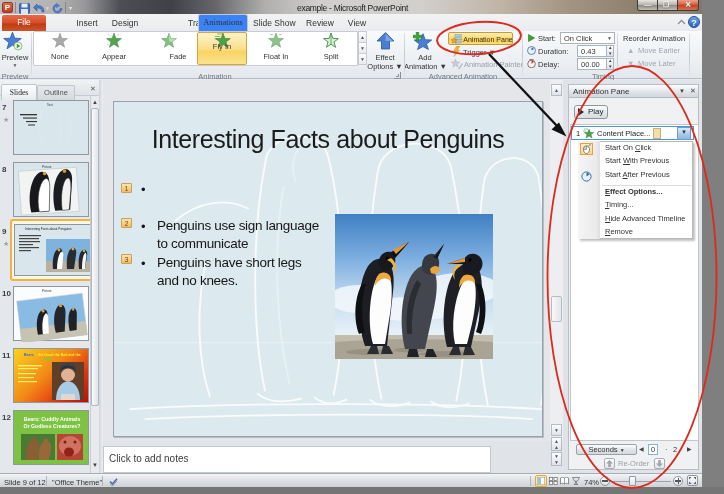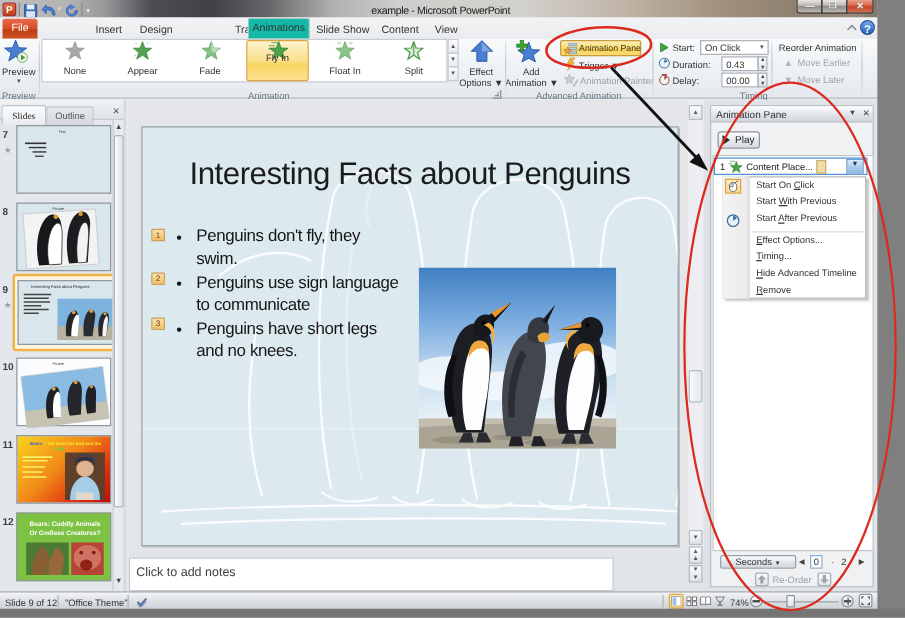--- a/index.html
+++ b/index.html
@@ -24,23 +24,23 @@
   .wglyph { position:absolute; color:#f2f1ef; font-size:7.5px; line-height:8px; font-weight:bold; text-shadow:0 1px 1px #777; }
 
   
   #plogo { position:absolute; left:2px; top:2px; width:11px; height:11px; border-radius:2px;
      background:linear-gradient(#e06a40,#c43e16); border:1px solid #933; color:#fff; font-size:8px; font-weight:bold; line-height:9px; text-align:center; }
 
   
   #tabrow { position:absolute; left:0; top:14px; width:702px; height:17px;
      background:linear-gradient(#f2f3f4,#e9ebee); }
   .rtab { position:absolute; top:17px; white-space:nowrap; height:14px; font-size:8.5px; color:#333; text-align:center; line-height:13px; }
-  #filetab { position:absolute; left:2px; top:15px; width:28px; height:16px; color:#fff; font-size:8.5px; text-align:center; line-height:15px;
+  #filetab { position:absolute; left:2px; top:15px; width:44px; height:16px; color:#fff; font-size:8.5px; text-align:center; line-height:15px;
      background:linear-gradient(#e8694a 0%,#d44f27 50%,#bc3c12 55%,#cf5328 100%); border-radius:2px 2px 0 0; }
-  #activetab { position:absolute; left:198px; top:14px; width:50px; height:17px; background:#14b8a6; border:1px solid #c3c8ce; border-bottom:none; border-radius:2.5px 2.5px 0 0; font-size:8.5px; color:#333; text-align:center; line-height:15px; }
+  #activetab { position:absolute; left:198px; top:14px; width:50px; height:17px; background:#3b82f6; border:1px solid #c3c8ce; border-bottom:none; border-radius:2.5px 2.5px 0 0; font-size:8.5px; color:#333; text-align:center; line-height:15px;font-family:Liberation Serif, serif; }
   
   #helpbtn { position:absolute; left:688px; top:16px; width:12px; height:12px; border-radius:50%;
      background:linear-gradient(#6fa7e8,#2963b8); border:1px solid #1d4f9c; color:#fff; font-size:9px; font-weight:bold; text-align:center; line-height:12px; }
 
   
   #ribbon { position:absolute; left:0; top:31px; width:702px; height:48px;
      background:linear-gradient(#f8fafb 0%,#eef1f4 55%,#e4e8ed 100%); border-bottom:1px solid #b7bdc6; }
   .glabel { position:absolute; top:41px; height:8px; font-size:7.5px; color:#6b7780; text-align:center; white-space:nowrap; }
   .gsep { position:absolute; top:2px; width:1px; height:43px; background:linear-gradient(#dfe3e8,#c2c8cf,#dfe3e8); }
   .btext { font-size:7.5px; color:#333; text-align:center; position:absolute; white-space:nowrap; }
@@ -91,21 +91,21 @@
   <div id="titlebar"></div>
   <div id="titletext">example - Microsoft PowerPoint</div>
   <div id="tabrow"></div>
   <div id="filetab">File</div>
   <div class="rtab" style="left:26px;width:30px;margin-top:28px;">Home</div>
   <div class="rtab" style="left:74px;width:26px;">Insert</div>
   <div class="rtab" style="left:108px;width:34px;">Design</div>
   <div class="rtab" style="left:148px;width:40px;margin-left:40px;">Transitions</div>
   <div id="activetab">Animations</div>
   <div class="rtab" style="left:253px;width:40px;">Slide Show</div>
-  <div class="rtab" style="left:303px;width:34px;">Content</div>
+  <div class="rtab" style="left:303px;width:34px;">Review</div>
   <div class="rtab" style="left:344px;width:26px;">View</div>
   <svg id="chevron" style="position:absolute;left:677px;top:19px;" width="9" height="6" viewBox="0 0 9 6">
       <path d="M1 5 L4.5 1.5 L8 5" fill="none" stroke="#8a8f96" stroke-width="1.3"></path>
     </svg>
   <div id="helpbtn">?</div>
   <div id="winbtns">
     <div class="wbtn b1"></div>
       <div class="wbtn b2"></div>
       <div class="wbtn b3"></div>
     <div class="wglyph" style="left:7px;top:1px;">—</div>
@@ -158,21 +158,21 @@
           <path d="M2 1 l1.5 1.5"></path>
           <path d="M13 1 l-1.5 1.5"></path>
           <path d="M1 12 l1.6 -0.8"></path>
         </g>
       </svg>
     <div class="btext" style="left:87px;top:21px;width:54px;">Appear</div>
     <svg class="abs" style="left:161px;top:2px;" width="16" height="16" viewBox="0 0 16 16">
         <path d="M8.0 0.2 L9.9 5.4 L15.4 5.6 L11.0 9.0 L12.6 14.3 L8.0 11.2 L3.4 14.3 L5.0 9.0 L0.6 5.6 L6.1 5.4 Z" fill="#86bf84" stroke="#5aa058" stroke-width="0.6"></path>
         <path d="M8.0 0.2 L9.9 5.4 L15.4 5.6 L11.0 9.0 L8 8 Z" fill="#b9dcb8"></path>
       </svg>
-    <div class="btext" style="left:141px;top:21px;width:54px;">Fade</div>
+    <div class="btext" style="left:151px;top:21px;width:54px;">Fade</div>
     <svg class="abs" style="left:214px;top:2px;" width="17" height="16" viewBox="0 0 17 16">
         <g stroke="#7fb97d" stroke-width="1">
           <path d="M3 1 h6"></path>
           <path d="M1 3.5 h5"></path>
           <path d="M0.5 6 h3.5"></path>
         </g>
         <path d="M9.0 0.2 L10.9 5.4 L16.4 5.6 L12.0 9.0 L13.6 14.3 L9.0 11.2 L4.4 14.3 L6.0 9.0 L1.6 5.6 L7.1 5.4 Z" fill="#4ca14a" stroke="#357f35" stroke-width="0.6"></path>
       </svg>
     <div class="btext" style="left:197px;top:11px;width:50px;">Fly In</div>
     <svg class="abs" style="left:268px;top:2px;" width="16" height="16" viewBox="0 0 16 16">
@@ -423,21 +423,20 @@
             <path d="M258 72 C262 34 322 32 330 66"></path>
             <path d="M250 300 Q265 312 290 303 M310 302 Q325 313 348 304"></path>
             <path d="M362 82 C352 155 354 245 366 306 M416 78 C427 155 428 245 418 306"></path>
             <path d="M362 82 C366 50 412 48 416 78"></path>
             <path d="M60 120 C82 100 112 96 132 108 M90 160 C80 210 82 260 94 298"></path>
             <path d="M186 40 C176 50 172 66 178 80" opacity="0.4"></path>
           </g>
         </svg>
         <div class="abs" style="left:0px;top:22.5px;width:428px;text-align:center;font-size:25px;color:#1b1b1b;letter-spacing:-0.4px;">Interesting Facts about Penguins</div>
         <div class="abs" style="left:27px;top:80px;font-size:13px;color:#161616;">•</div>
-        <div class="abs" style="left:43px;top:77.5px;font-size:13.5px;color:#161616;letter-spacing:-0.3px;line-height:18.3px;">Penguins don't fly, they<br>swim.</div>
         <div class="abs" style="left:27px;top:117px;font-size:13px;color:#161616;">•</div>
         <div class="abs" style="left:43px;top:115px;font-size:13.5px;color:#161616;letter-spacing:-0.3px;line-height:18.3px;">Penguins use sign language<br>to communicate</div>
         <div class="abs" style="left:27px;top:153.5px;font-size:13px;color:#161616;">•</div>
         <div class="abs" style="left:43px;top:151.5px;font-size:13.5px;color:#161616;letter-spacing:-0.3px;line-height:18.3px;">Penguins have short legs<br>and no knees.</div>
 
         <svg class="abs" style="left:221px;top:112px;" width="158" height="145" viewBox="0 0 158 145">
           <defs>
             <linearGradient id="sky" x1="0" y1="0" x2="0" y2="1">
               <stop offset="0" stop-color="#3f7fc2"></stop>
                 <stop offset="0.3" stop-color="#7cade0"></stop>
@@ -549,21 +548,21 @@
           <path d="M6 2.5 C7 1 8.5 0.5 8.8 0.8" stroke="#555" stroke-width="0.8" fill="none"></path>
         </svg>
       <svg class="abs" style="left:12px;top:86px;" width="11" height="11" viewBox="0 0 11 11">
           <circle cx="5.5" cy="5.5" r="4.6" fill="#e8f0f8" stroke="#3a6ea5" stroke-width="1"></circle>
           <path d="M5.5 5.5 L5.5 1.6 A3.9 3.9 0 0 1 8.6 3.5 Z" fill="#3a6ea5"></path>
         </svg>
       <div class="mitem" style="top:57.5px;">Start On <u>C</u>lick</div>
       <div class="mitem" style="top:71px;">Start <u>W</u>ith Previous</div>
       <div class="mitem" style="top:84.5px;">Start <u>A</u>fter Previous</div>
       <div class="abs" style="left:33px;top:99.5px;width:89px;height:1px;background:#dcdcdc;"></div>
-      <div class="mitem" style="top:101.5px;"><u>E</u>ffect Options...</div>
+      <div class="mitem" style="top:101.5px;font-weight:bold;"><u>E</u>ffect Options...</div>
       <div class="mitem" style="top:115px;"><u>T</u>iming...</div>
       <div class="mitem" style="top:128.5px;"><u>H</u>ide Advanced Timeline</div>
       <div class="mitem" style="top:142px;"><u>R</u>emove</div>
 
       <div class="abs" style="left:7px;top:359px;width:61px;height:11px;background:linear-gradient(#fdfdfd,#e0e4e9 55%,#d4d9df);border:1px solid #9aa1a8;border-radius:2px;font-size:7.5px;color:#333;text-align:center;line-height:10px;">Seconds <span style="font-size:5px;">▼</span></div>
       <div class="abs" style="left:70px;top:360px;font-size:6px;color:#444;">◀</div>
       <div class="abs" style="left:79px;top:359px;width:10px;height:11px;background:#fff;border:1px solid #8ab2d8;font-size:7.5px;color:#333;text-align:center;line-height:10px;">0</div>
       <div class="abs" style="left:96px;top:360px;font-size:7.5px;color:#555;">·</div>
       <div class="abs" style="left:104px;top:360px;font-size:7.5px;color:#333;">2</div>
       <div class="abs" style="left:118px;top:360px;font-size:6px;color:#444;">▶</div>

